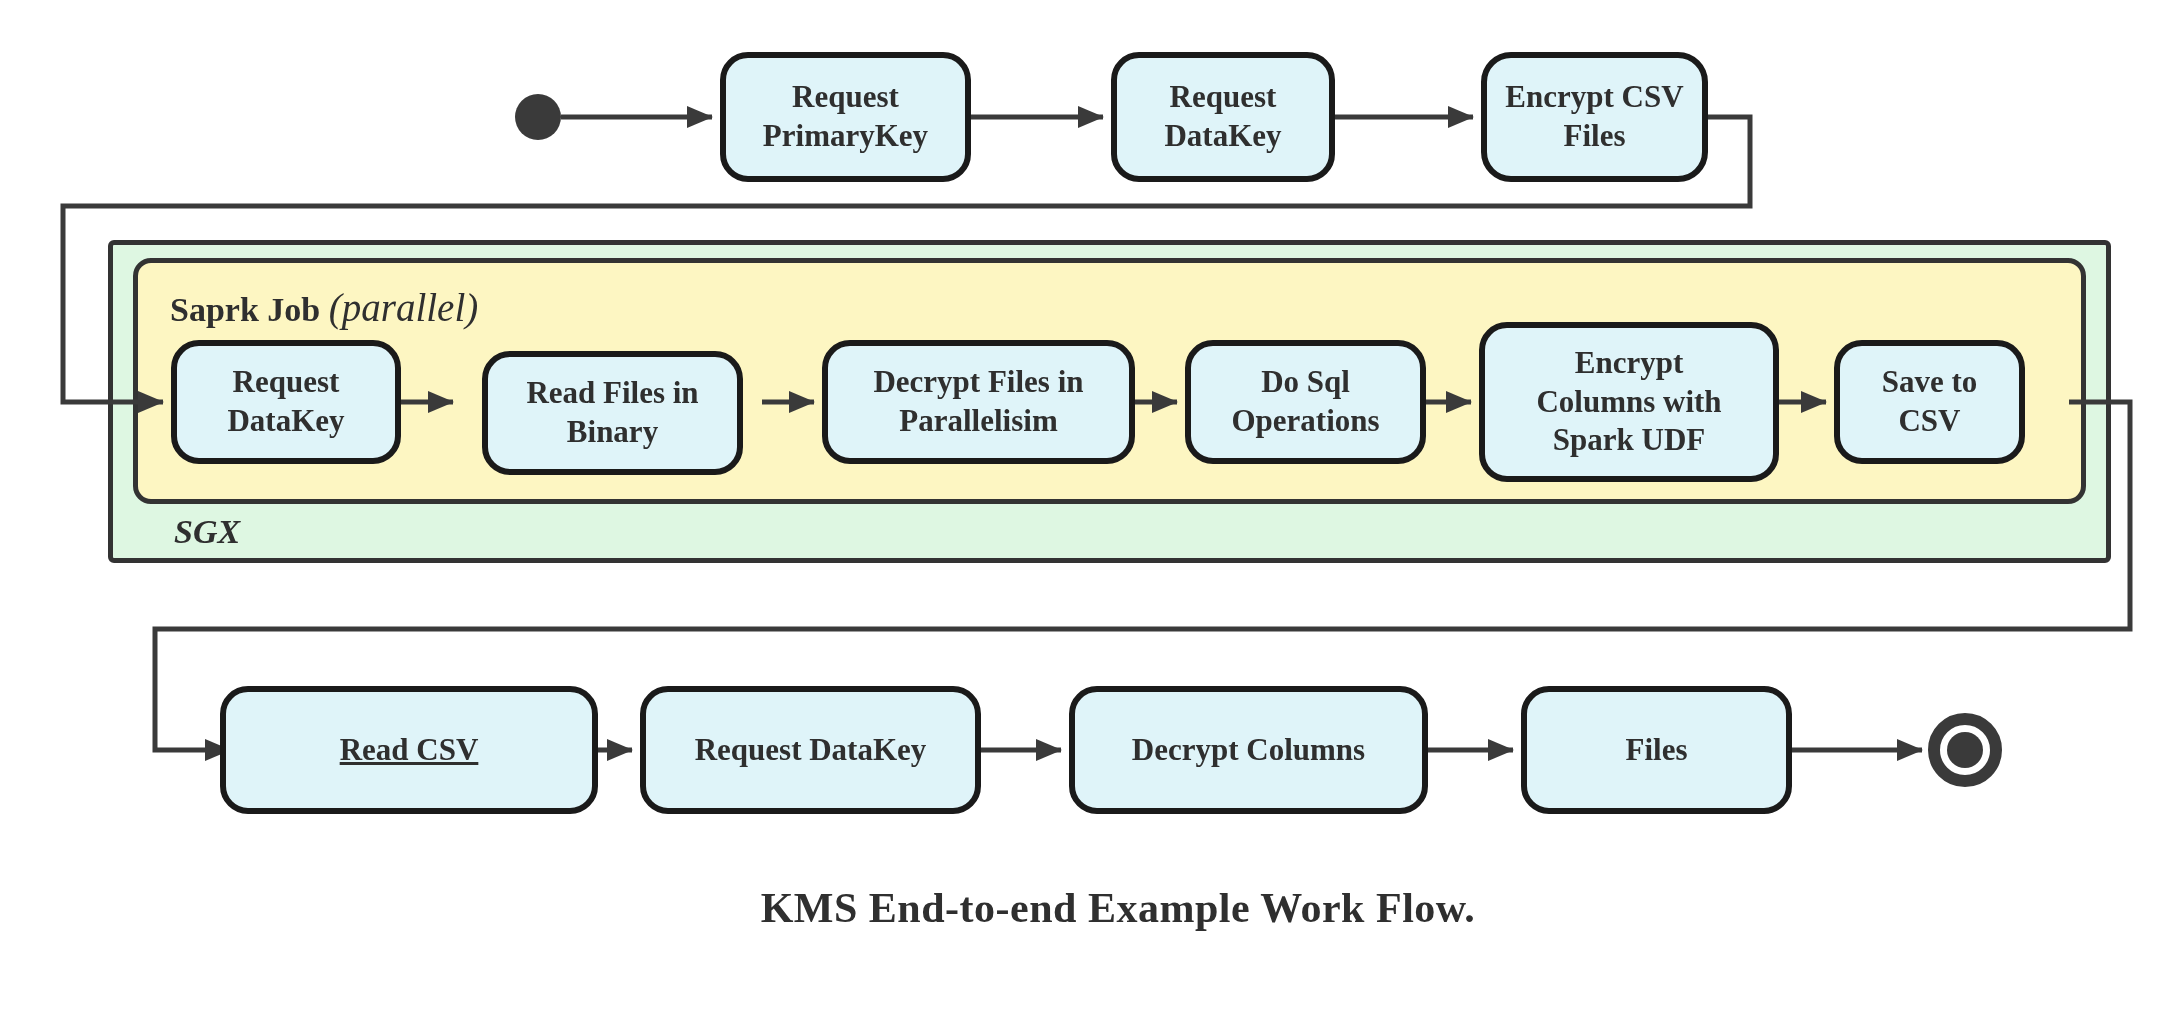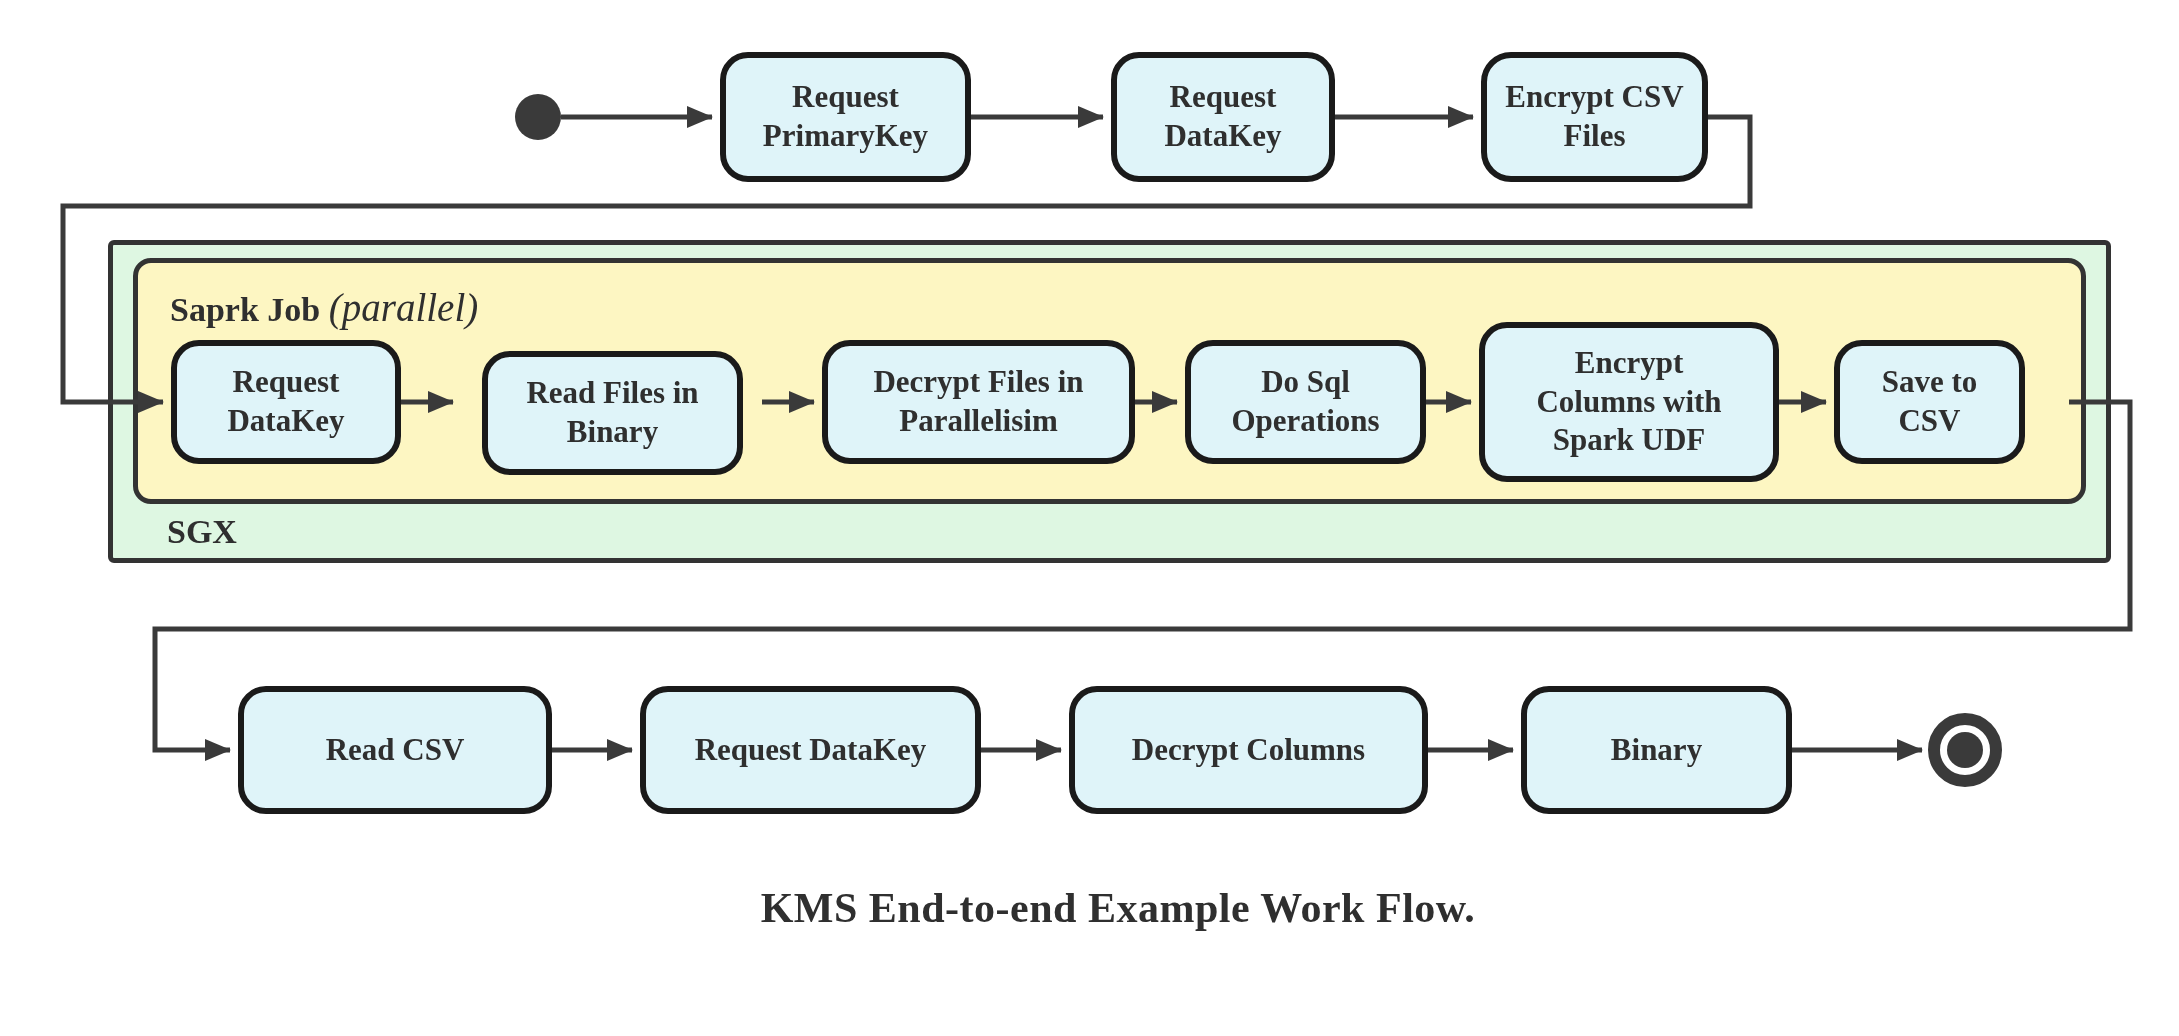--- a/index.html
+++ b/index.html
@@ -36,21 +36,21 @@
     font-weight: bold;
     font-size: 34px;
     white-space: nowrap;
   }
   .spark-label { left: 32px; top: 22px; }
   .spark-label .modifier {
     font-weight: normal;
     font-style: italic;
     font-size: 39px;
   }
-  .sgx-label { left: 54px; top: 268px; }
+  .sgx-label { left: 61px; top: 268px; font-style: italic; }
   .node {
     position: absolute;
     box-sizing: border-box;
     background: var(--node-fill, #dff4f9);
     border: 6px solid var(--node-border, #1a1a1a);
     border-radius: 28px;
     display: flex;
     align-items: center;
     justify-content: center;
     text-align: center;
@@ -155,24 +155,24 @@
   <div class="node row-top" style="left:1111px; width:224px;">Request DataKey</div>
   <div class="node row-top" style="left:1481px; width:227px;border-radius:30px;">Encrypt CSV Files</div>
 
   <div class="node row-middle" style="left:171px; width:230px;">Request DataKey</div>
   <div class="node row-middle" style="left:482px; width:261px;margin-top:11px;">Read Files in Binary</div>
   <div class="node row-middle" style="left:822px; width:313px;">Decrypt Files in Parallelisim</div>
   <div class="node row-middle" style="left:1185px; width:241px;">Do Sql Operations</div>
   <div class="node tight" style="left:1479px; top:322px; width:300px; height:160px;">Encrypt Columns with Spark UDF</div>
   <div class="node row-middle" style="left:1834px; width:191px;">Save to CSV</div>
 
-  <div class="node row-bottom" style="left:238px; width:314px;">Read CSV</div>
+  <div class="node row-bottom" style="left:220px; width:378px;text-decoration:underline;">Read CSV</div>
   <div class="node row-bottom" style="left:640px; width:341px;">Request DataKey</div>
   <div class="node row-bottom" style="left:1069px; width:359px;">Decrypt Columns</div>
-  <div class="node row-bottom" style="left:1521px; width:271px;">Binary</div>
+  <div class="node row-bottom" style="left:1521px; width:271px;">Files</div>
 
   <div id="end-state">
     <div class="inner-dot"></div>
   </div>
 
   <div id="caption">KMS End-to-end Example Work Flow.</div>
 
 </div>
 
 </body></html>

